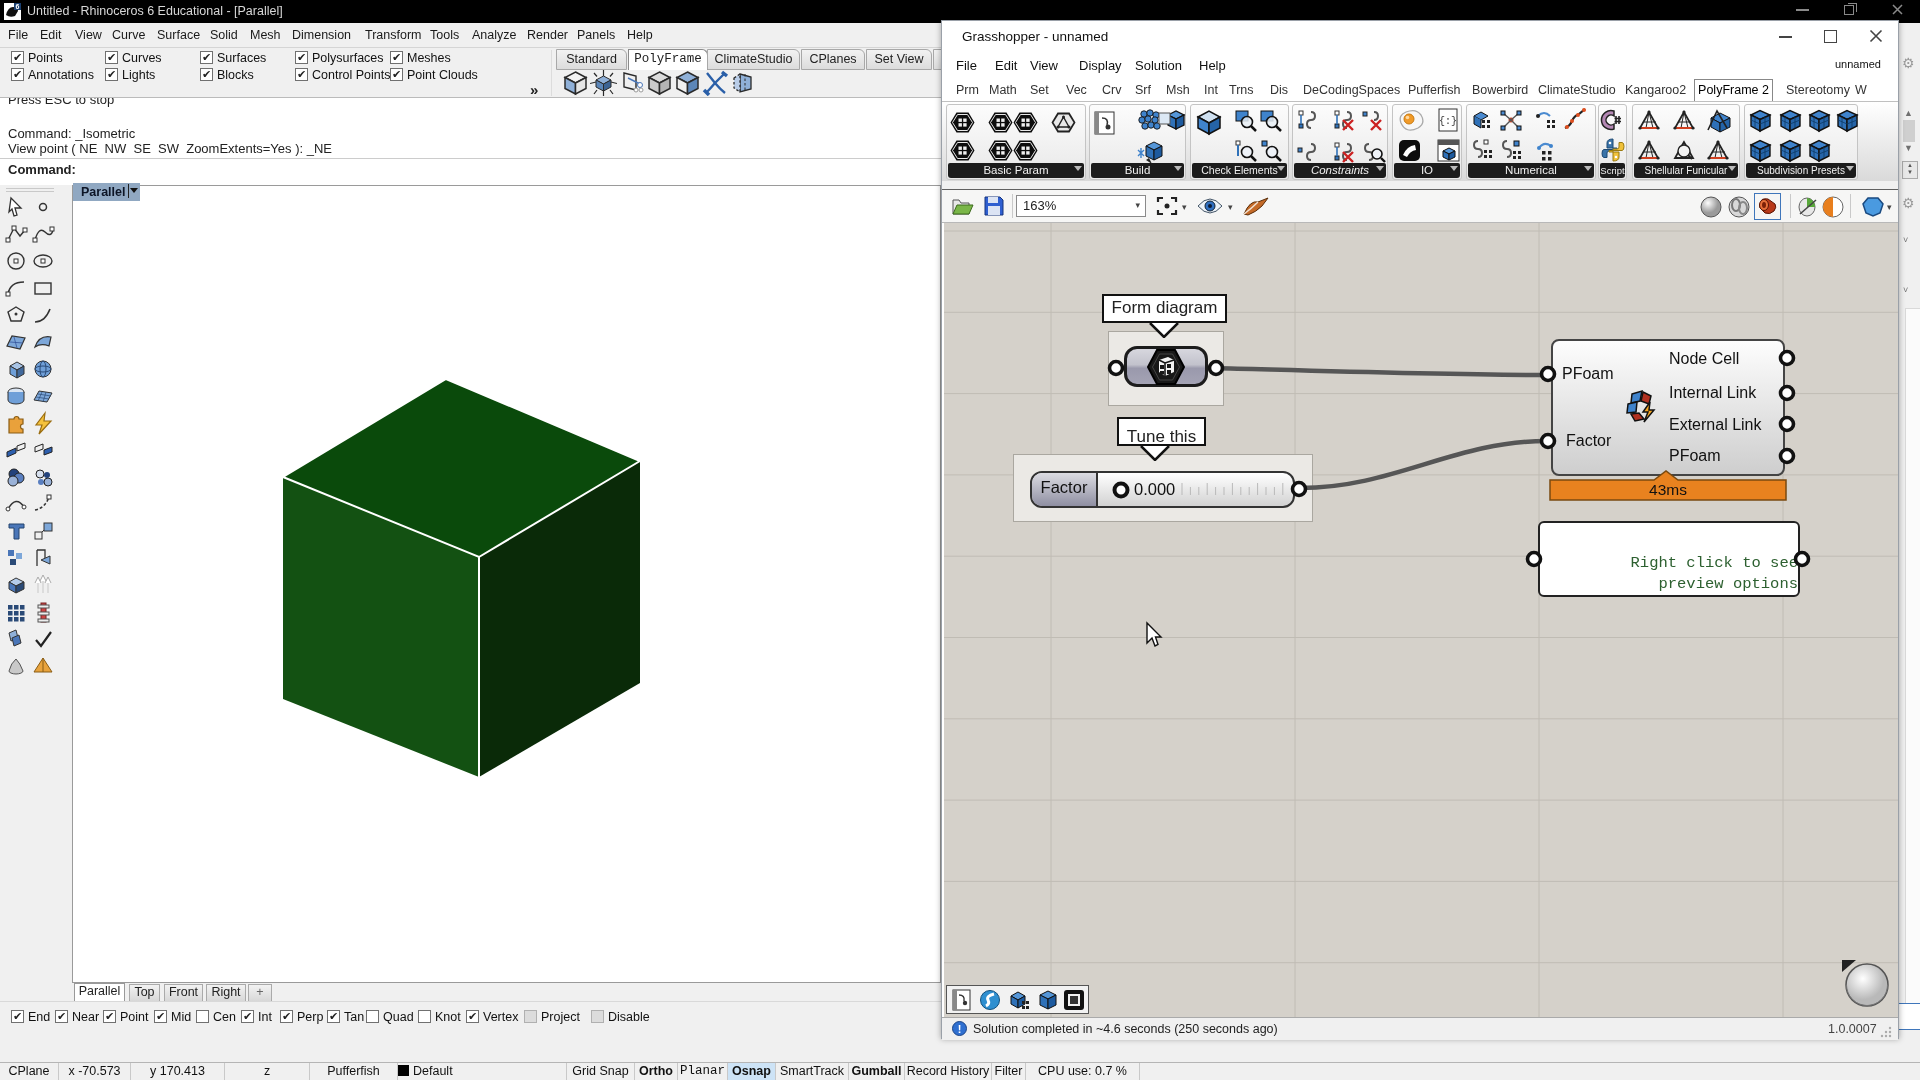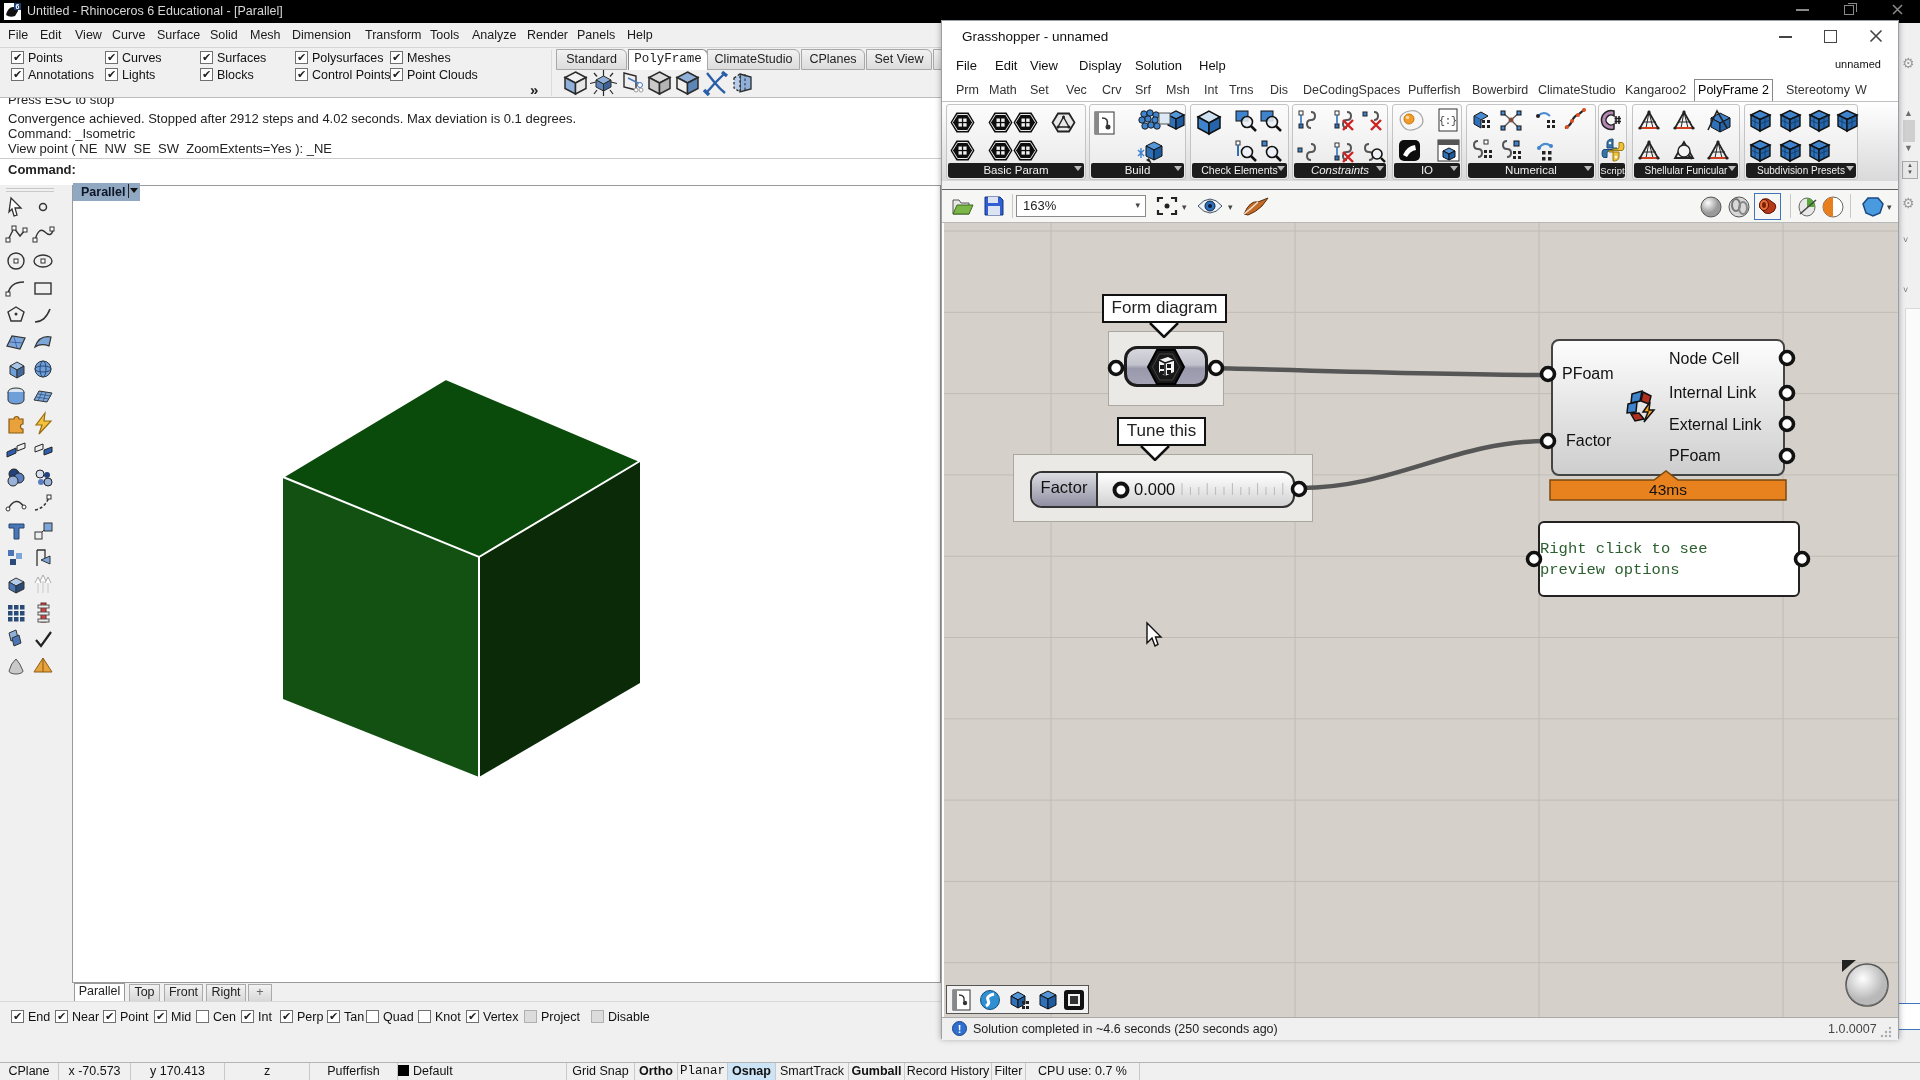--- a/index.html
+++ b/index.html
@@ -117,21 +117,20 @@
       <svg class="abs" style="left:730px;top:22px" width="27" height="26" viewBox="0 0 27 26">
         <polygon points="10,4 21,7 21,19 10,22" fill="#8fb0d8" stroke="#2a2a2a" stroke-width="1.3"></polygon>
         <polygon points="4,8 10,4 10,22 4,18" fill="#b9cde8" stroke="#2a2a2a" stroke-width="1.3" stroke-dasharray="2.5 2"></polygon>
         <path d="M15 4 L15 22" stroke="#2a2a2a" stroke-width="1" stroke-dasharray="2.5 2"></path>
       </svg>
     </div>
 </div>
 
 <div class="abs" style="left:0;top:97px;width:941px;height:88px;background:#fff;border-top:1px solid #bbb;font-size:13px;color:#222;overflow:hidden;">
   <div class="abs" style="left:8px;top:-6px;">Press ESC to stop</div>
-  <div class="abs" style="left:8px;top:13px;">Convergence achieved. Stopped after 2912 steps and 4.02 seconds. Max deviation is 0.1 degrees.</div>
   <div class="abs" style="left:8px;top:28px;">Command: _Isometric</div>
   <div class="abs" style="left:8px;top:43px;">View point ( NE&nbsp; NW&nbsp; SE&nbsp; SW&nbsp; ZoomExtents=Yes ): _NE</div>
   <div class="abs" style="left:0;top:60px;width:941px;border-top:1px solid #ccc;"></div>
   <div class="abs" style="left:8px;top:64px;font-weight:bold;">Command:</div>
 </div>
 
 <div class="abs" style="left:0;top:185px;width:72px;height:798px;background:#f0f0f0;">
   <div class="abs" style="left:6px;top:3px;width:48px;height:1px;background:#c9c9c9;"></div>
   <div class="abs" style="left:6px;top:6px;width:48px;height:1px;background:#c9c9c9;"></div>
   <div id="lefticons">
@@ -880,21 +879,21 @@
             <rect x="21" y="16" width="4" height="4" fill="#181818"></rect>
             <rect x="21" y="22" width="4" height="4" fill="#181818"></rect>
           </g>
         </svg>
         <svg class="abs" style="left:163px;top:136px" width="18" height="18">
           <circle cx="9" cy="9" r="6.5" fill="#fff" stroke="#111" stroke-width="3.6"></circle>
         </svg>
         <svg class="abs" style="left:263px;top:136px" width="18" height="18">
           <circle cx="9" cy="9" r="6.5" fill="#fff" stroke="#111" stroke-width="3.6"></circle>
         </svg>
-        <div class="abs" style="left:173px;top:194px;width:89px;height:29px;background:#fff;border:2.5px solid #111;box-sizing:border-box;font-size:17px;color:#222;text-align:center;padding-top:2px;">Tune this</div>
+        <div class="abs" style="left:173px;top:194px;width:89px;height:29px;background:#fff;border:2.5px solid #111;box-sizing:border-box;font-size:17px;color:#222;text-align:center;padding-top:8px;">Tune this</div>
         <svg class="abs" style="left:196px;top:222.5px" width="30" height="15" viewBox="0 0 30 15">
           <polygon points="1,0 29,0 15,14" fill="#fff"></polygon>
           <path d="M1 0 L15 14 L29 0" fill="none" stroke="#111" stroke-width="2.5"></path>
         </svg>
         <div class="abs" style="left:86px;top:248px;width:265px;height:37px;border-radius:12px;background:linear-gradient(#ffffff,#d2d2d2);border:2.5px solid #333;box-sizing:border-box;overflow:hidden;">
           <div style="position:absolute;left:0;top:0;width:66px;height:100%;background:linear-gradient(#dcdce2,#8f8fa2);border-right:2px solid #333;box-sizing:border-box;text-align:center;font-size:16.5px;color:#111;padding-top:5px;">Factor</div>
           <svg style="position:absolute;left:80px;top:8px" width="18" height="18">
             <circle cx="9" cy="9" r="6.5" fill="#fff" stroke="#111" stroke-width="4"></circle>
           </svg>
           <div style="position:absolute;left:102px;top:7px;font-size:16.5px;color:#111;">0.000</div>
@@ -946,21 +945,21 @@
         <svg class="abs" style="left:834px;top:192px" width="18" height="18">
           <circle cx="9" cy="9" r="6.5" fill="#fff" stroke="#111" stroke-width="3.6"></circle>
         </svg>
         <svg class="abs" style="left:834px;top:224px" width="18" height="18">
           <circle cx="9" cy="9" r="6.5" fill="#fff" stroke="#111" stroke-width="3.6"></circle>
         </svg>
         <svg class="abs" style="left:605px;top:247px" width="238" height="32" viewBox="0 0 238 32">
           <polygon points="1,10 105,10 117,1 129,10 237,10 237,30 1,30" fill="#e8821f" stroke="#7a4a10" stroke-width="1.5"></polygon>
           <text x="119" y="25" font-size="15.5" text-anchor="middle" fill="#111">43ms</text>
         </svg>
-        <div class="abs" style="left:594px;top:298px;width:262px;height:76px;background:#fff;border:2.5px solid #222;border-radius:6px;box-sizing:border-box;font-family:'Liberation Mono',monospace;font-size:15.5px;color:#2d6030;text-align:left;padding-top:16px;line-height:21px;">Right click to see<br>preview options</div>
+        <div class="abs" style="left:594px;top:298px;width:262px;height:76px;background:#fff;border:2.5px solid #222;border-radius:6px;box-sizing:border-box;font-family:'Liberation Mono',monospace;font-size:15.5px;color:#2d6030;text-align:right;padding-top:30px;line-height:21px;">Right click to see<br>preview options</div>
         <svg class="abs" style="left:581px;top:327px" width="18" height="18">
           <circle cx="9" cy="9" r="6.5" fill="#fff" stroke="#111" stroke-width="3.6"></circle>
         </svg>
         <svg class="abs" style="left:849px;top:327px" width="18" height="18">
           <circle cx="9" cy="9" r="6.5" fill="#fff" stroke="#111" stroke-width="3.6"></circle>
         </svg>
         <svg class="abs" style="left:896px;top:735px" width="52" height="52" viewBox="0 0 52 52">
           <defs>
             <radialGradient id="nav" cx="0.4" cy="0.35">
               <stop offset="0" stop-color="#ffffff"></stop>

